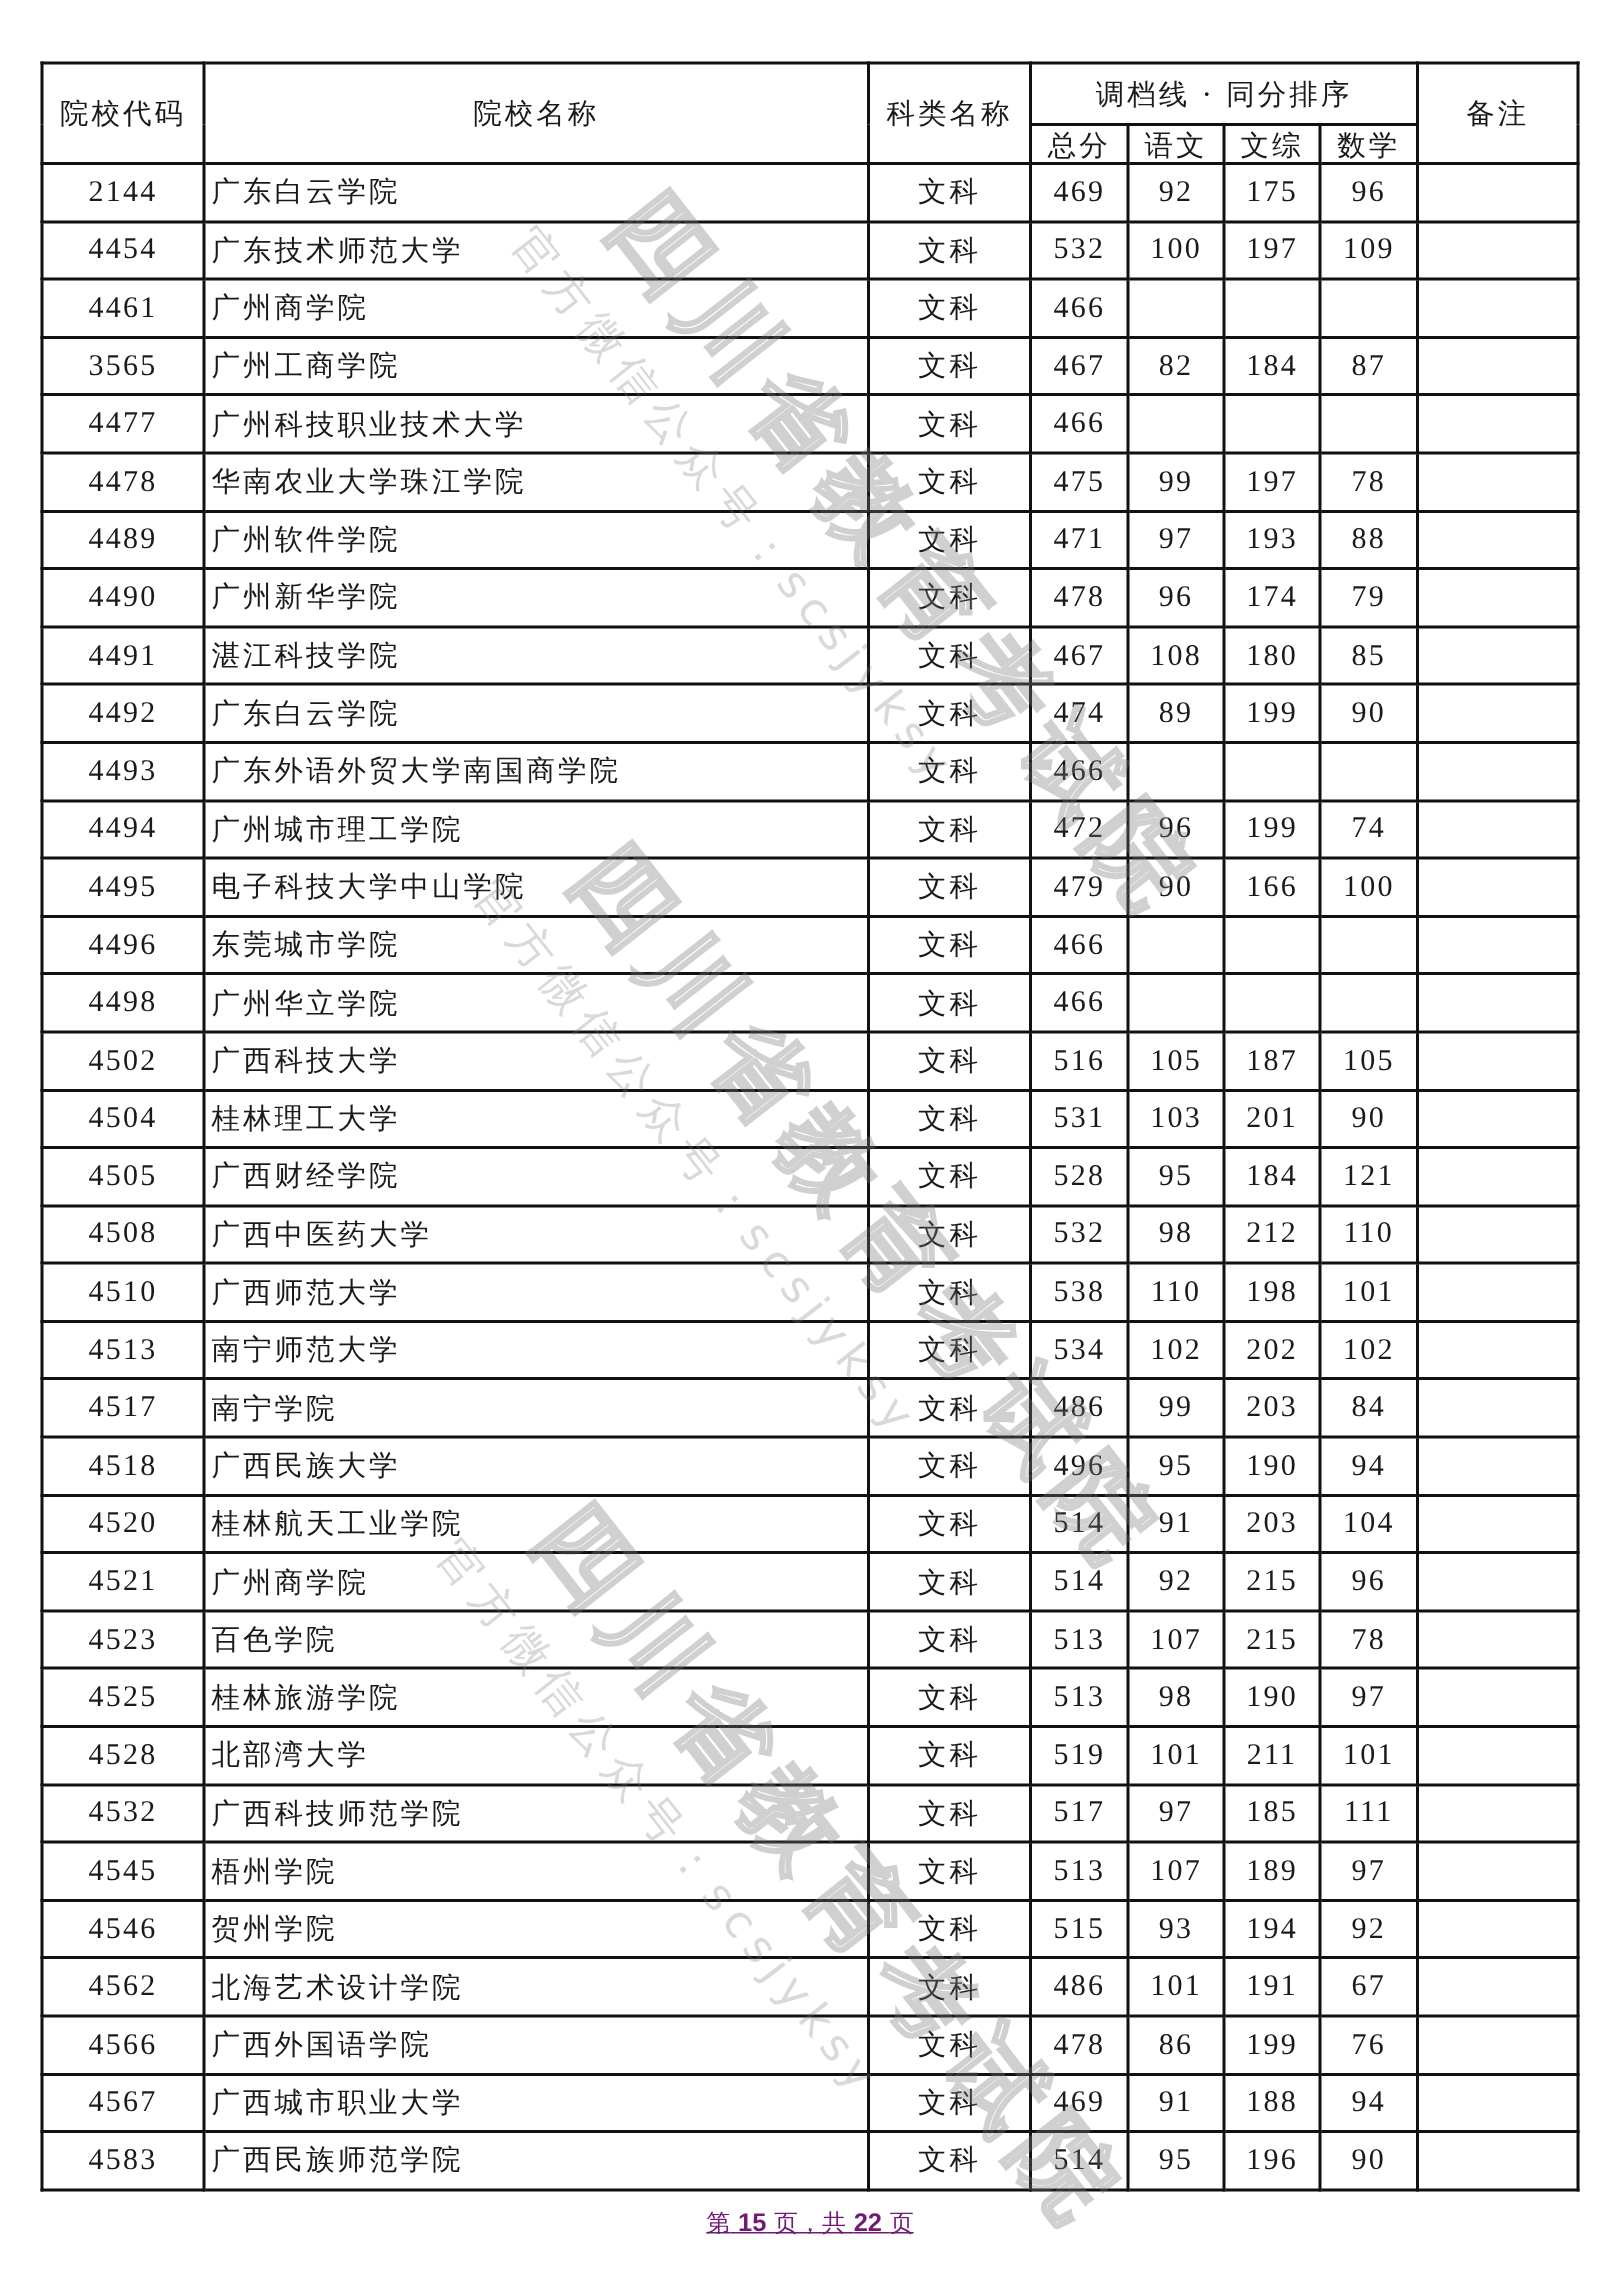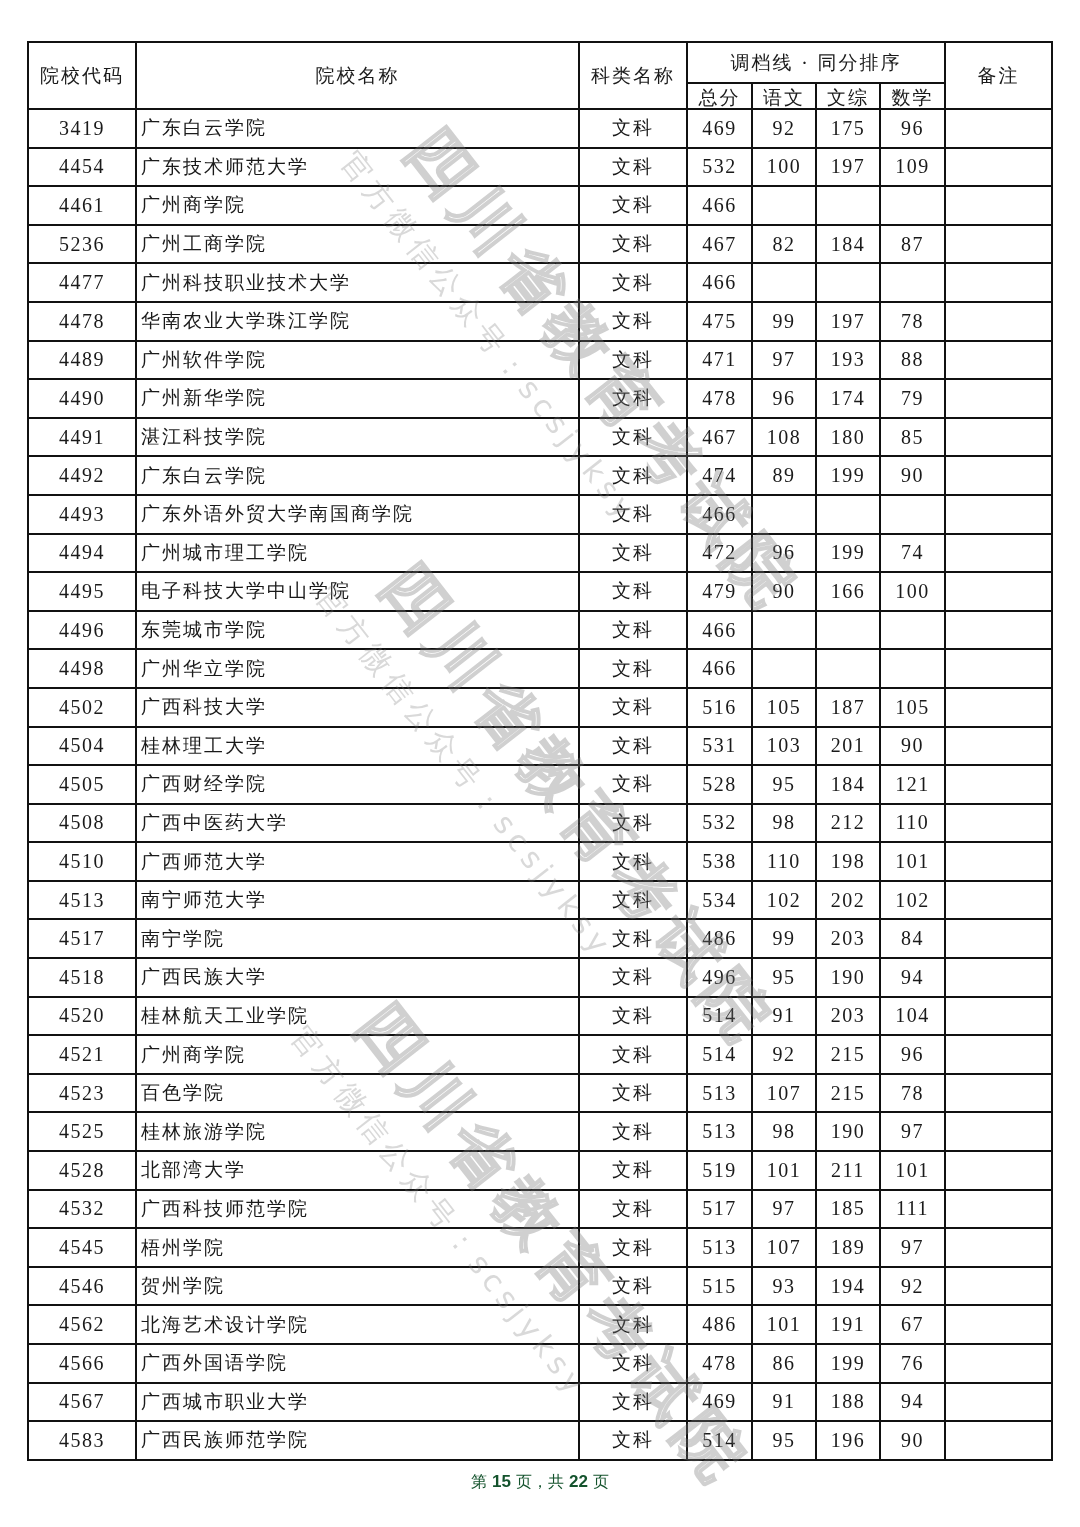--- a/index.html
+++ b/index.html
@@ -15,21 +15,21 @@
     font-size: 19px; letter-spacing: 2px; white-space: nowrap; overflow: hidden;
   }
   .hdr-row-1 th { height: 39px; }
   .hdr-row-2 th { height: 24px; font-size: 19px; line-height: 22px; vertical-align: bottom; margin-top: 44px; }
   .hdr-tall { vertical-align: middle; text-align: center; }
   tbody td { height: 36.6px; text-align: center; vertical-align: middle; }
   tbody td.name { text-align: left; padding-left: 4px; margin-left: 20px; }
   tbody td.num { font-family: "Liberation Serif", "DejaVu Serif", serif; font-size: 20px; letter-spacing: 1.5px; }
   .footer {
     position: absolute; left: 0; width: 1080px; top: 1472px; text-align: center;
-    font-size: 16px; color: #14532d; font-family: "DejaVu Serif", serif;
+    font-size: 16px; color: #701a75; font-family: "DejaVu Serif", serif; text-decoration: underline;
   }
   .footer b { font-family: "Liberation Sans", sans-serif; font-weight: bold; font-size: 17px; }
   .watermark { position: absolute; pointer-events: none; transform: rotate(52deg); transform-origin: left top;
     color: rgba(120,120,120,0.28); white-space: nowrap; font-family: "DejaVu Sans", sans-serif; }
   .wm-main { font-size: 64px; letter-spacing: 10px; font-weight: bold;
     color: transparent; -webkit-text-stroke: 2px rgba(120,120,120,0.35); }
   .wm-sub { font-size: 30px; letter-spacing: 6px; margin-top: 6px; margin-left: -30px; }
 </style>
 </head>
 <body>
@@ -57,21 +57,21 @@
       </tr>
       <tr class="hdr-row-2">
         <th>总分</th>
         <th>语文</th>
         <th>文综</th>
         <th>数学</th>
       </tr>
     </thead>
     <tbody id="table-body">
         <tr>
-          <td class="num">3419</td>
+          <td class="num">2144</td>
           <td class="name">广东白云学院</td>
           <td>文科</td>
           <td class="num">469</td>
           <td class="num">92</td>
           <td class="num">175</td>
           <td class="num">96</td>
           <td></td>
         </tr>
         <tr>
           <td class="num">4454</td>
@@ -87,21 +87,21 @@
           <td class="num">4461</td>
           <td class="name">广州商学院</td>
           <td>文科</td>
           <td class="num">466</td>
           <td class="num"></td>
           <td class="num"></td>
           <td class="num"></td>
           <td></td>
         </tr>
         <tr>
-          <td class="num">5236</td>
+          <td class="num">3565</td>
           <td class="name">广州工商学院</td>
           <td>文科</td>
           <td class="num">467</td>
           <td class="num">82</td>
           <td class="num">184</td>
           <td class="num">87</td>
           <td></td>
         </tr>
         <tr>
           <td class="num">4477</td>

